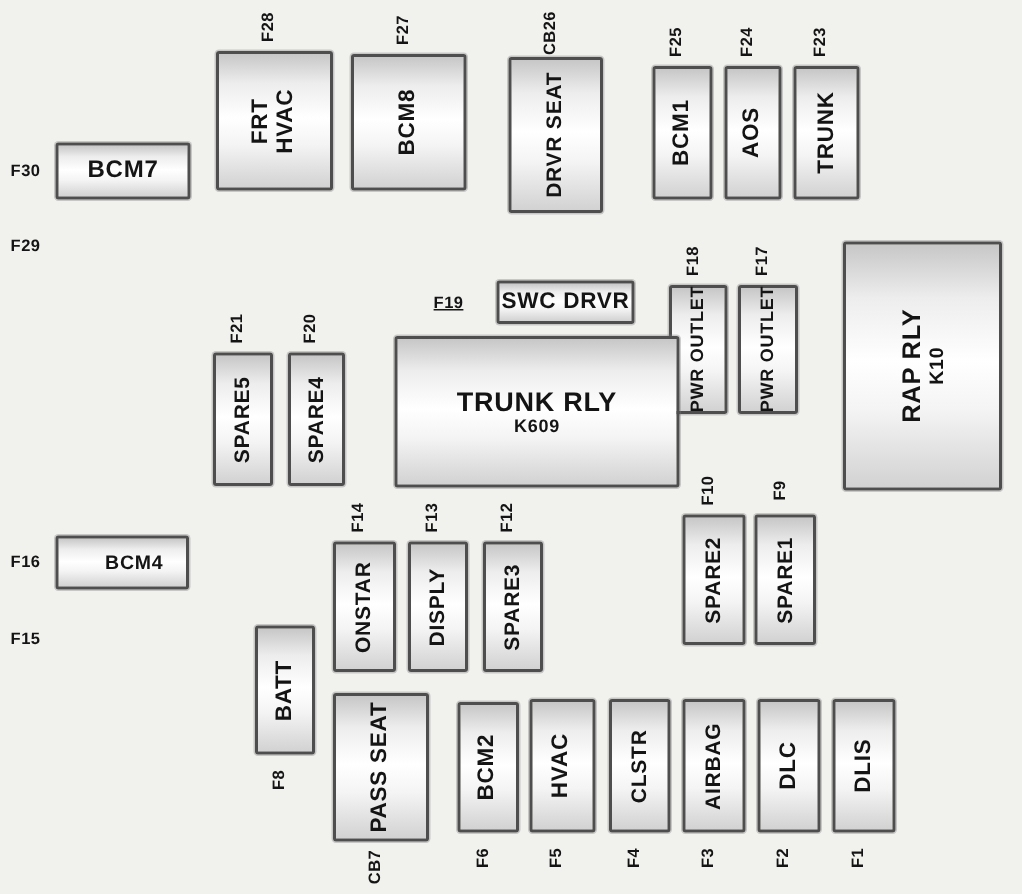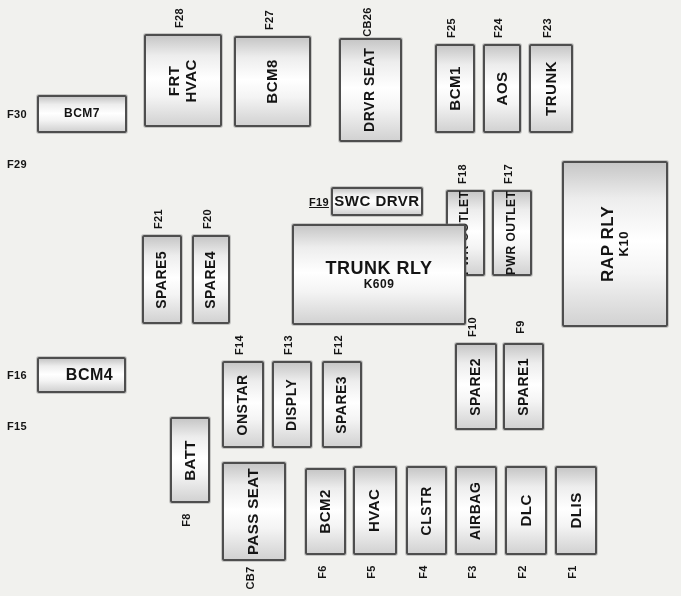--- a/index.html
+++ b/index.html
@@ -45,21 +45,21 @@
     letter-spacing:.3px;
     transform:translate(-50%,-50%);
   }
   .fuse-id.rot{ transform:translate(-50%,-50%) rotate(-90deg); }
 </style>
 </head>
 <body>
 
 <div id="diagram">
     <div class="fusebox" style="left: 37px; top: 95px; width: 90px; height: 38px;">
-      <div class="box-label" style="font-size: 12px;">BCM7</div>
+      <div class="box-label" style="font-size: 16px;">BCM7</div>
     </div>
     <div class="fuse-id" style="left: 17px; top: 114px;">F30</div>
     <div class="fuse-id" style="left: 17px; top: 164px;">F29</div>
     <div class="fusebox" style="left: 144px; top: 34px; width: 78px; height: 93px;">
       <div class="box-label vert" style="font-size: 15px;">
         <div>FRT</div>
         <div>HVAC</div>
       </div>
     </div>
     <div class="fuse-id rot" style="left: 179px; top: 18px;">F28</div>
@@ -79,21 +79,21 @@
       <div class="box-label vert" style="font-size: 15px;">AOS</div>
     </div>
     <div class="fuse-id rot" style="left: 498px; top: 28px;">F24</div>
     <div class="fusebox" style="left: 529px; top: 44px; width: 44px; height: 89px;">
       <div class="box-label vert" style="font-size: 15px;">TRUNK</div>
     </div>
     <div class="fuse-id rot" style="left: 547px; top: 28px;">F23</div>
     <div class="fusebox" style="left: 331px; top: 187px; width: 92px; height: 29px;">
       <div class="box-label" style="font-size: 15px;">SWC DRVR</div>
     </div>
-    <div class="fuse-id" style="left: 319px; top: 201.5px; text-decoration: underline;">F19</div>
+    <div class="fuse-id" style="left: 299px; top: 201.5px; text-decoration: underline;">F19</div>
     <div class="fusebox" style="left: 446px; top: 190px; width: 39px; height: 86px;">
       <div class="box-label vert" style="font-size: 12px;">PWR OUTLET</div>
     </div>
     <div class="fuse-id rot" style="left: 461.5px; top: 174px;">F18</div>
     <div class="fusebox" style="left: 492px; top: 190px; width: 40px; height: 86px;">
       <div class="box-label vert" style="font-size: 12px;">PWR OUTLET</div>
     </div>
     <div class="fuse-id rot" style="left: 508px; top: 174px;">F17</div>
     <div class="fusebox" style="left: 562px; top: 161px; width: 106px; height: 166px;">
       <div class="box-label vert" style="font-size: 17px;">
@@ -102,28 +102,28 @@
       </div>
     </div>
     <div class="fusebox" style="left: 142px; top: 235px; width: 40px; height: 89px;">
       <div class="box-label vert" style="font-size: 14px;">SPARE5</div>
     </div>
     <div class="fuse-id rot" style="left: 158px; top: 219px;">F21</div>
     <div class="fusebox" style="left: 192px; top: 235px; width: 38px; height: 89px;">
       <div class="box-label vert" style="font-size: 14px;">SPARE4</div>
     </div>
     <div class="fuse-id rot" style="left: 207px; top: 219px;">F20</div>
-    <div class="fusebox" style="left: 263px; top: 224px; width: 174px; height: 101px; margin-left: 29px;">
+    <div class="fusebox" style="left: 263px; top: 224px; width: 190px; height: 101px;">
       <div class="box-label" style="font-size: 18px;">
         <div>TRUNK RLY</div>
         <div class="sub-label" style="font-size: 12px;">K609</div>
       </div>
     </div>
     <div class="fusebox" style="left: 37px; top: 357px; width: 89px; height: 36px;">
-      <div class="box-label" style="font-size: 16px; padding-left: 16px;">BCM4</div>
+      <div class="box-label" style="font-size: 13px; padding-left: 16px;">BCM4</div>
     </div>
     <div class="fuse-id" style="left: 17px; top: 375px;">F16</div>
     <div class="fuse-id" style="left: 17px; top: 425.5px;">F15</div>
     <div class="fusebox" style="left: 222px; top: 361px; width: 42px; height: 87px;">
       <div class="box-label vert" style="font-size: 14px;">ONSTAR</div>
     </div>
     <div class="fuse-id rot" style="left: 239px; top: 345px;">F14</div>
     <div class="fusebox" style="left: 272px; top: 361px; width: 40px; height: 87px;">
       <div class="box-label vert" style="font-size: 14px;">DISPLY</div>
     </div>

